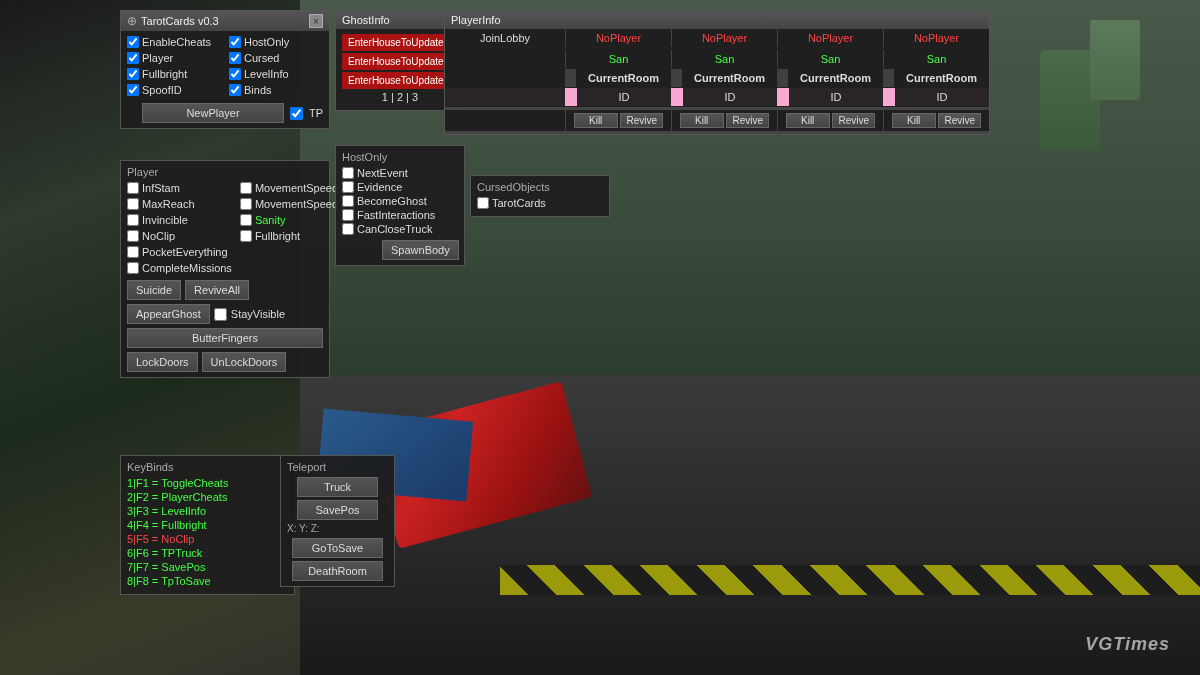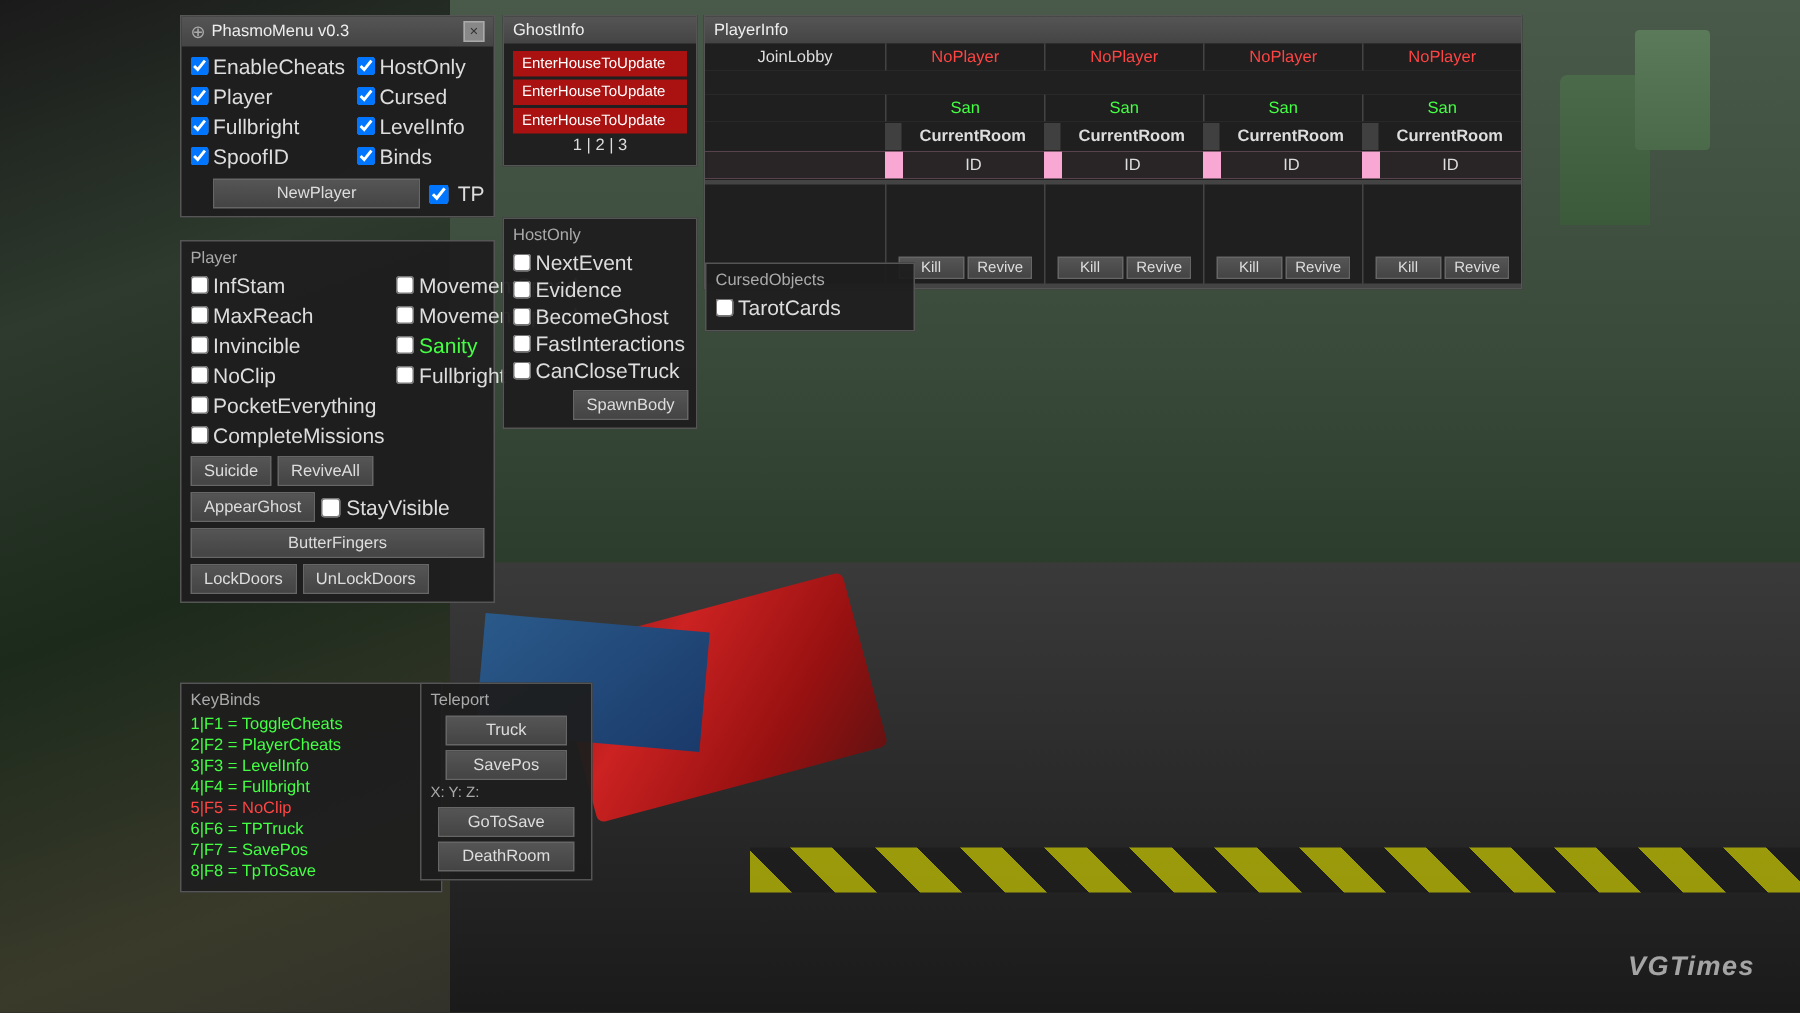--- a/index.html
+++ b/index.html
@@ -171,21 +171,21 @@
       margin-bottom: 2px;
     }
 
     .checkbox-row input[type="checkbox"] {
       width: 12px;
       height: 12px;
       margin: 0;
     }
 
     .checkbox-label {
-      font-size: 14px;
+      font-size: 11px;
       color: #ddd;
     }
     .checkbox-label.green { color: #44ff44; }
 
     .two-col {
       display: grid;
       grid-template-columns: 1fr 1fr;
       gap: 2px 8px;
     }
 
@@ -219,21 +219,20 @@
     .player-cell.green-text { color: #44ff44; }
 
     .kill-btn {
       background: linear-gradient(to bottom, #555 0%, #444 100%);
       border: 1px solid #666;
       color: #ddd;
       font-size: 10px;
       padding: 1px 6px;
       cursor: pointer;
       width: 45%;
-      margin-top: 45px;
     }
 
     
     .ghost-cell-red {
       background: #aa1111;
       color: #fff;
       padding: 3px 6px;
       font-size: 10px;
       margin-bottom: 2px;
       cursor: pointer;
@@ -268,21 +267,21 @@
   <div class="scene-object3"></div>
   <div class="scene-object4"></div>
 </div>
 
 <div class="watermark">VGTimes</div>
 
 <div class="panel" style="top:10px; left:120px; width:210px;">
   <div class="panel-header">
     <div class="panel-header-title">
       <span class="panel-header-icon">⊕</span>
-      <span>PhasmoMenu v0.3</span>
+      <span>TarotCards v0.3</span>
     </div>
     <div class="close-btn">×</div>
   </div>
   <div class="panel-content">
     <div class="two-col">
       <div class="checkbox-row">
         <input type="checkbox" checked="" style="">
         <span class="checkbox-label">EnableCheats</span>
       </div>
       <div class="checkbox-row">
@@ -423,37 +422,37 @@
     <div class="checkbox-row">
       <input type="checkbox" style="">
       <span class="checkbox-label">CanCloseTruck</span>
     </div>
     <div style="margin-top:5px;padding-left:40px;">
       <button class="btn">SpawnBody</button>
     </div>
   </div>
 </div>
 
-<div class="panel" style="top:10px; left:469px; width:546px;">
+<div class="panel" style="top:10px; left:444px; width:546px;">
   <div class="panel-header">
     <div class="panel-header-title">
       <span>PlayerInfo</span>
     </div>
   </div>
   <div class="panel-content" style="padding:0;">
 
     <div style="display:grid; grid-template-columns: 120px repeat(4, 1fr); gap:1px; background:#444;">
       <div class="player-cell" style="color:#ddd;">JoinLobby</div>
       <div class="player-cell red-text">NoPlayer</div>
       <div class="player-cell red-text">NoPlayer</div>
       <div class="player-cell red-text">NoPlayer</div>
       <div class="player-cell red-text">NoPlayer</div>
     </div>
 
-    <div style="display:grid; grid-template-columns: 120px repeat(4, 1fr); gap:1px; background:#444; margin-top:16px;">
+    <div style="display:grid; grid-template-columns: 120px repeat(4, 1fr); gap:1px; background:#444; margin-top:3px;">
       <div class="player-cell" style="color:#888;"></div>
       <div class="player-cell green-text">San</div>
       <div class="player-cell green-text">San</div>
       <div class="player-cell green-text">San</div>
       <div class="player-cell green-text">San</div>
     </div>
 
     <div style="display:grid; grid-template-columns: 120px repeat(4, 1fr); gap:11px; background:#404040; margin-top:1px;font-weight:bold;">
       <div class="player-cell" style="color:#888;"></div>
       <div class="player-cell">CurrentRoom</div>

